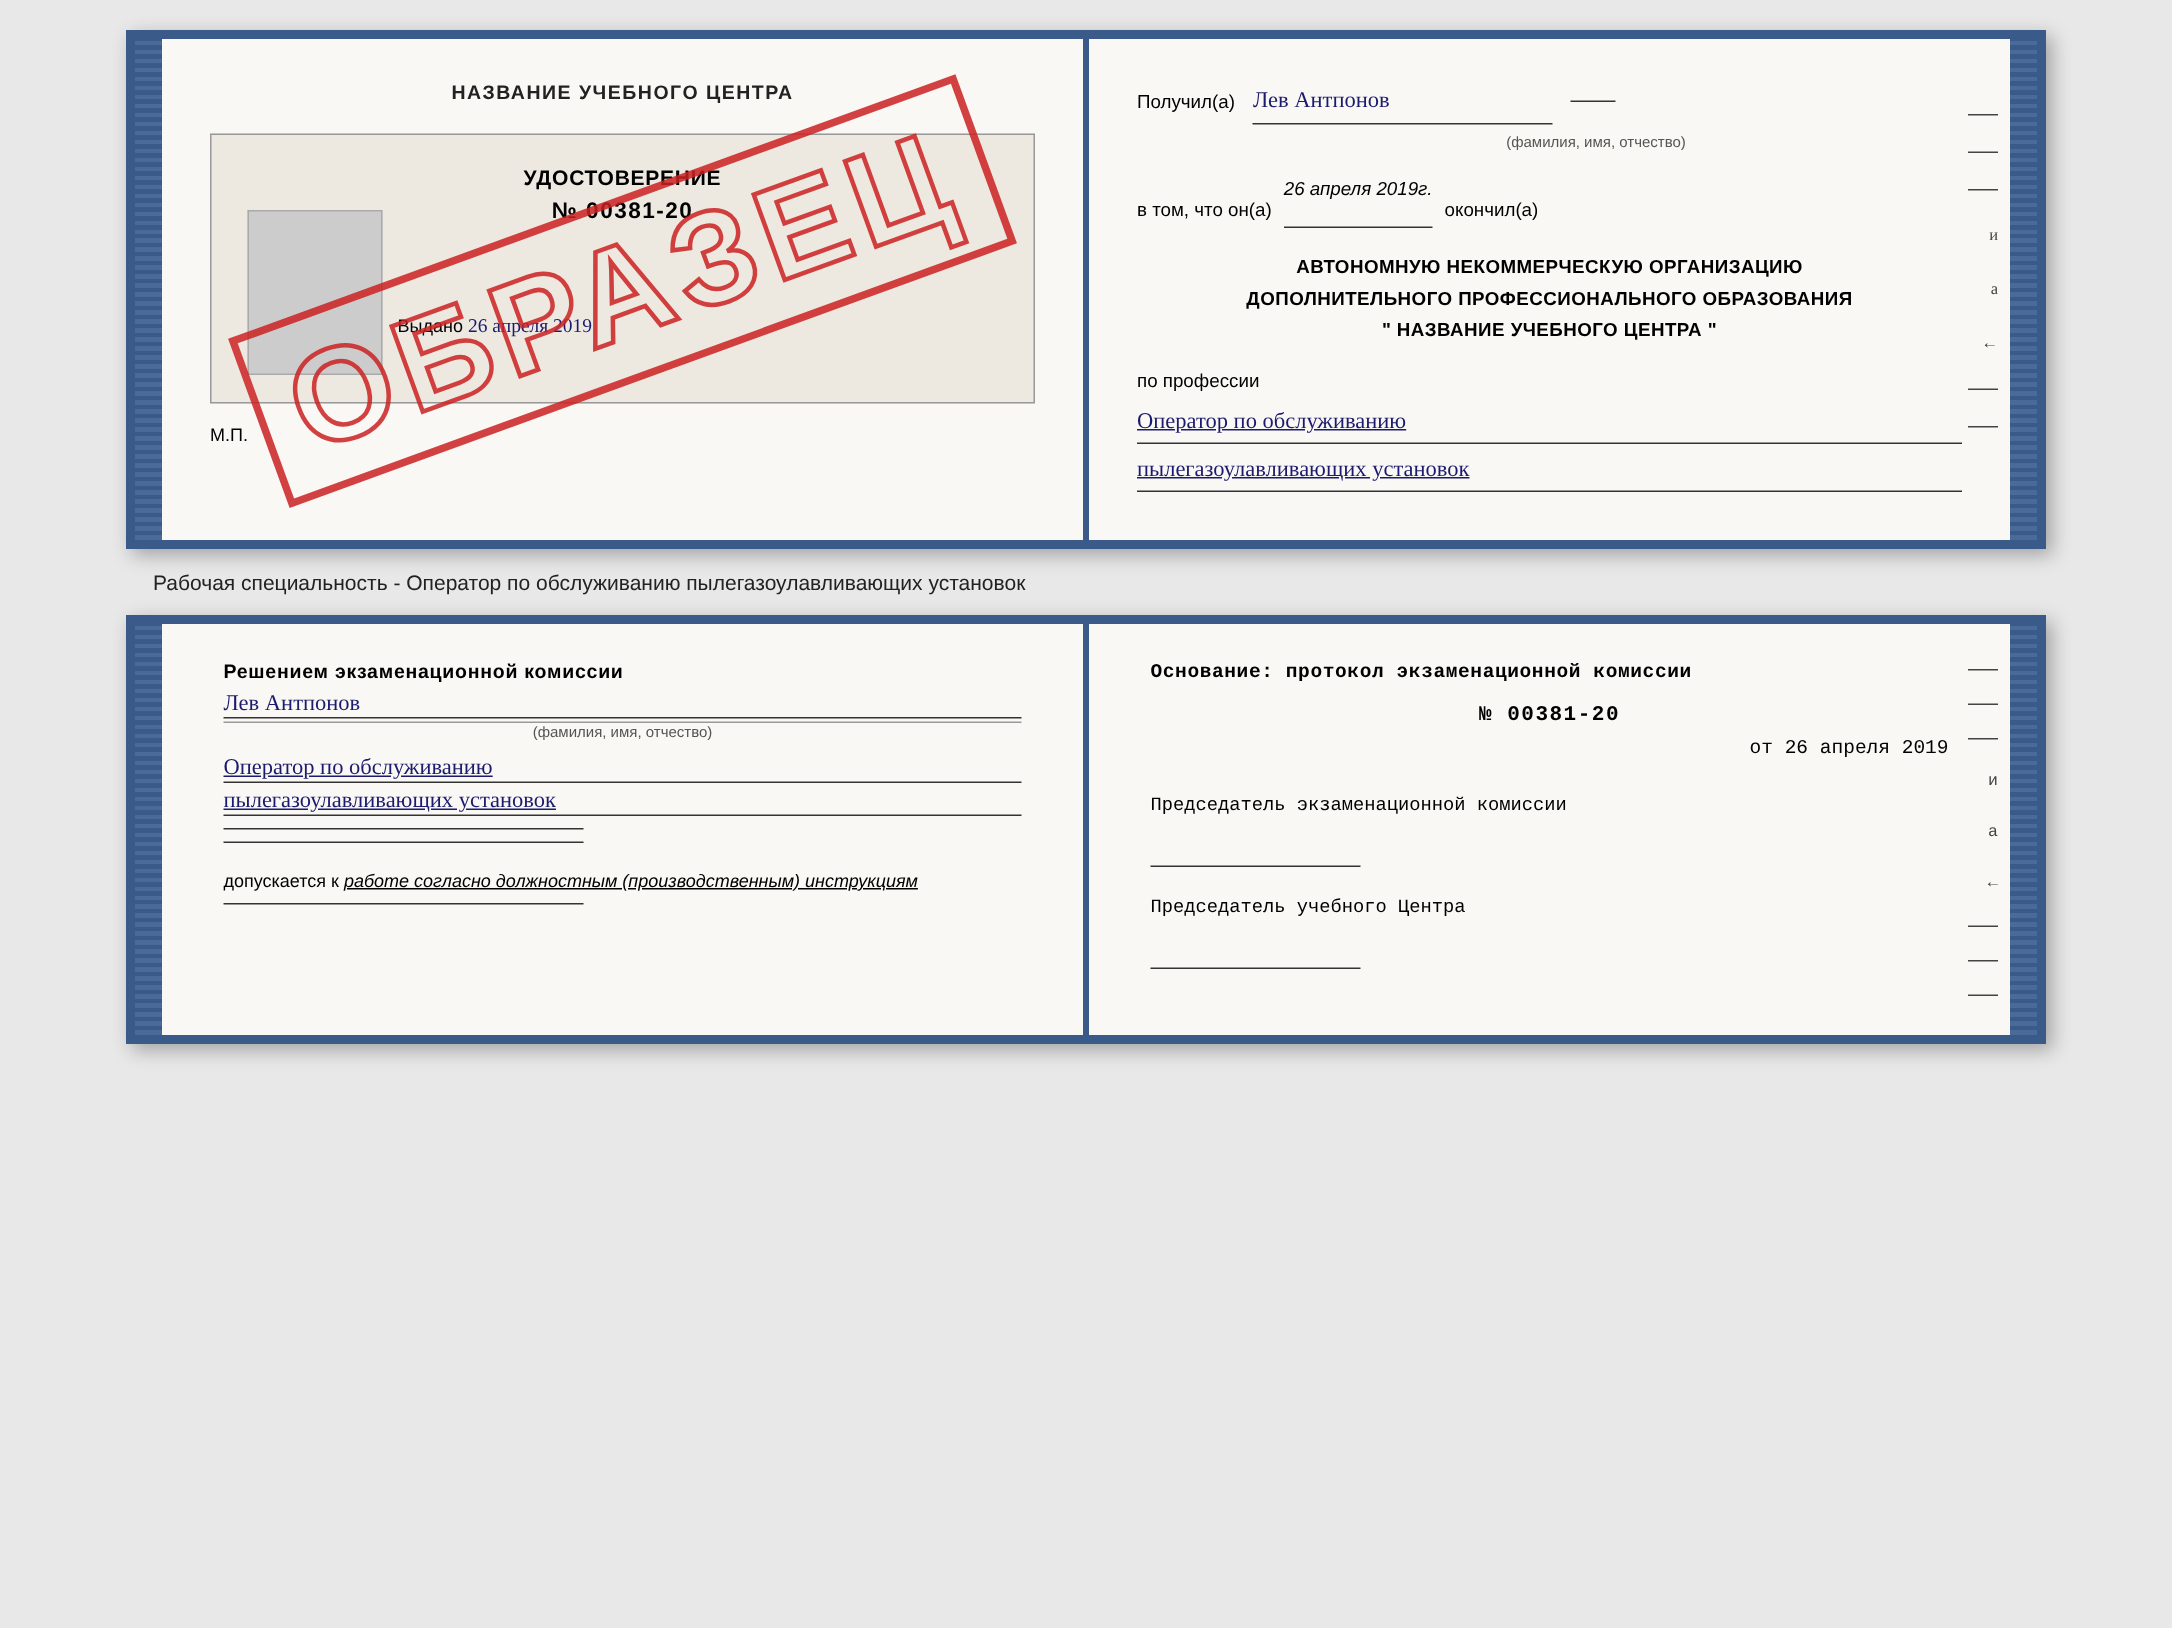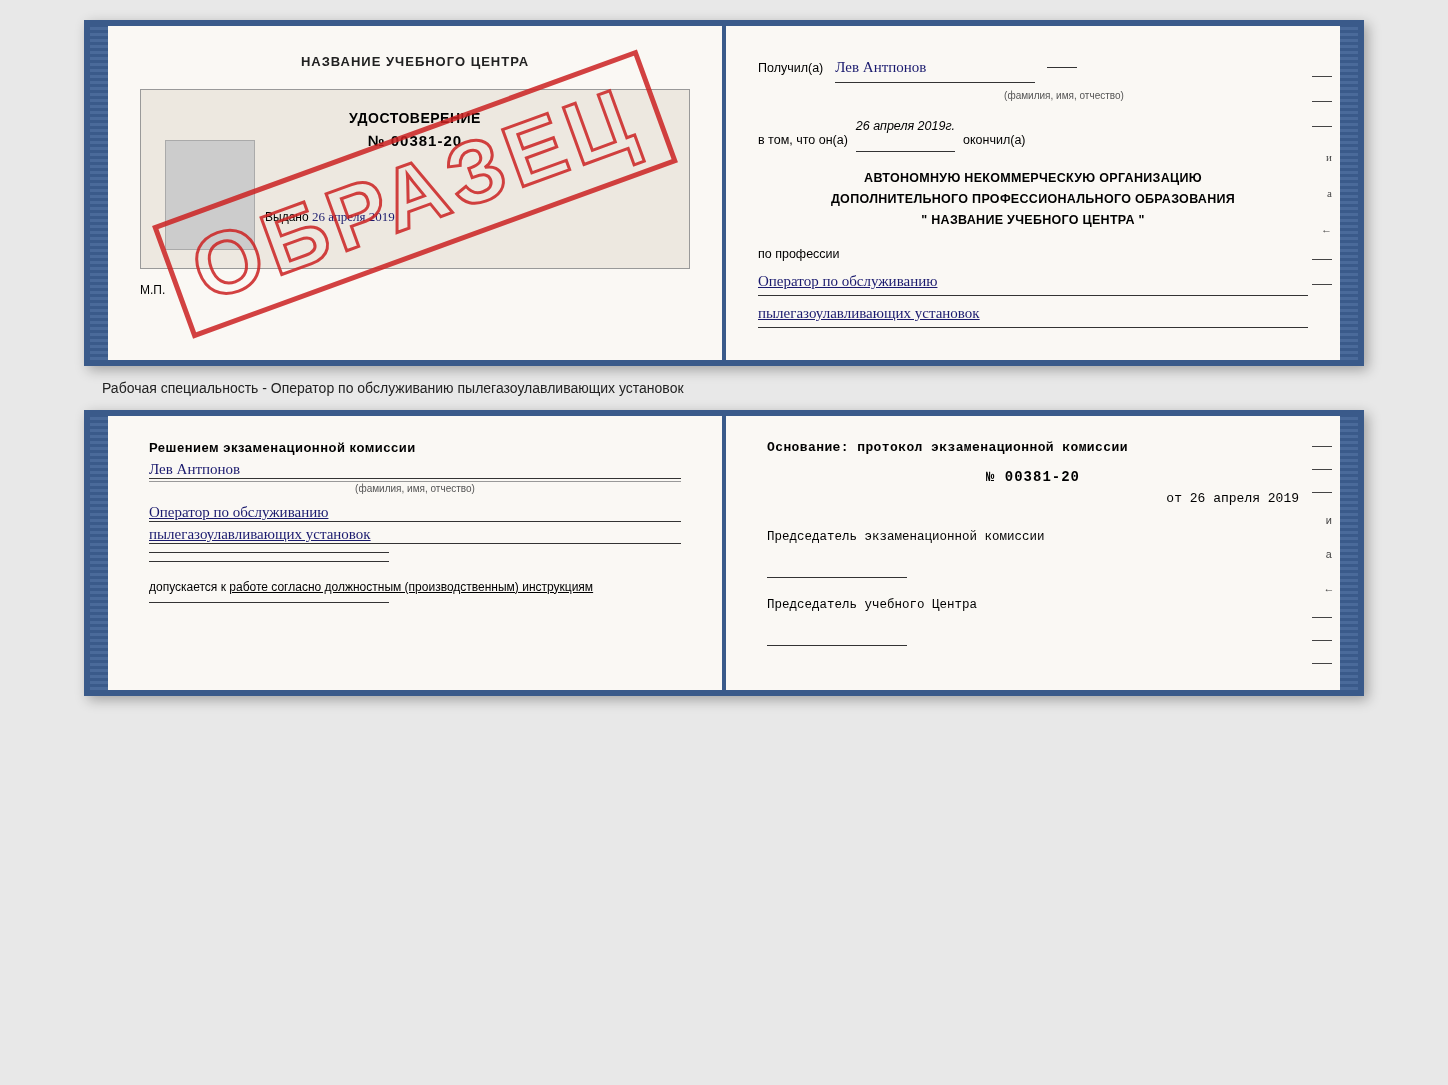--- a/index.html
+++ b/index.html
@@ -312,20 +312,21 @@
       border-bottom: 1px solid #333;
       margin-bottom: 4px;
     }
 
     .allowed-text {
       margin-top: 18px;
       font-size: 12px;
     }
 
     .allowed-value {
+      font-style: italic;
       text-decoration: underline;
     }
 
     .bottom-right {
     }
 
     .basis-heading {
       font-size: 13px;
       font-weight: bold;
       letter-spacing: 0.4px;

